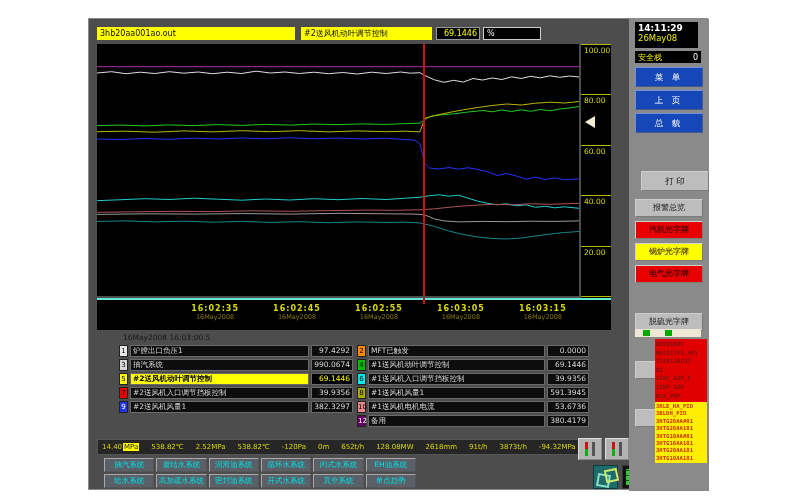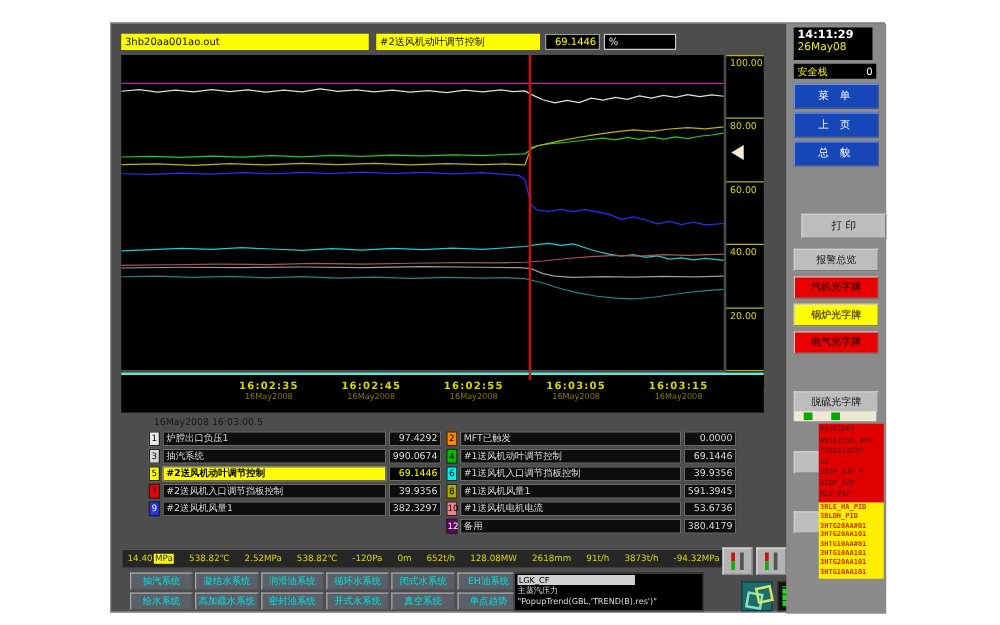--- a/index.html
+++ b/index.html
@@ -255,25 +255,20 @@
       <div class="menu-row">
         <div class="menu-btn">给水系统</div>
         <div class="menu-btn">高加疏水系统</div>
         <div class="menu-btn">密封油系统</div>
         <div class="menu-btn">开式水系统</div>
         <div class="menu-btn">真空系统</div>
         <div class="menu-btn">单点趋势</div>
       </div>
     </div>
 
-  <div class="abs infobox">
-    <div class="sel">LGK_CF</div>
-    <div class="ln">主蒸汽压力</div>
-    <div class="ln">"PopupTrend(GBL,'TREND(B).res')"</div>
-  </div>
 
   <div class="abs tile" style="left:489px;top:419px;">
     <span class="bar-r"></span>
     <span class="bar-g"></span>
     <span class="bar-k"></span>
   </div>
   <div class="abs tile" style="left:516px;top:419px;">
     <span class="bar-r"></span>
     <span class="bar-g"></span>
     <span class="bar-k"></span>

